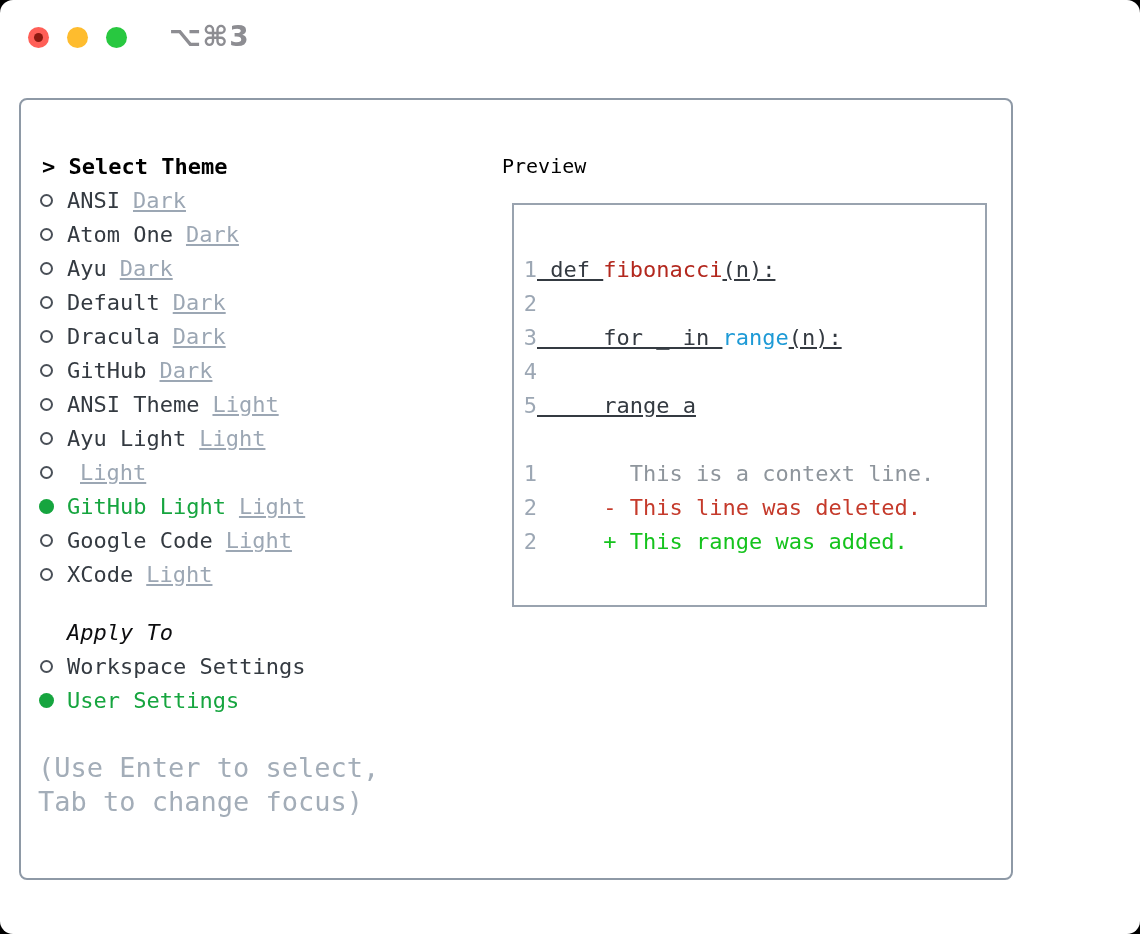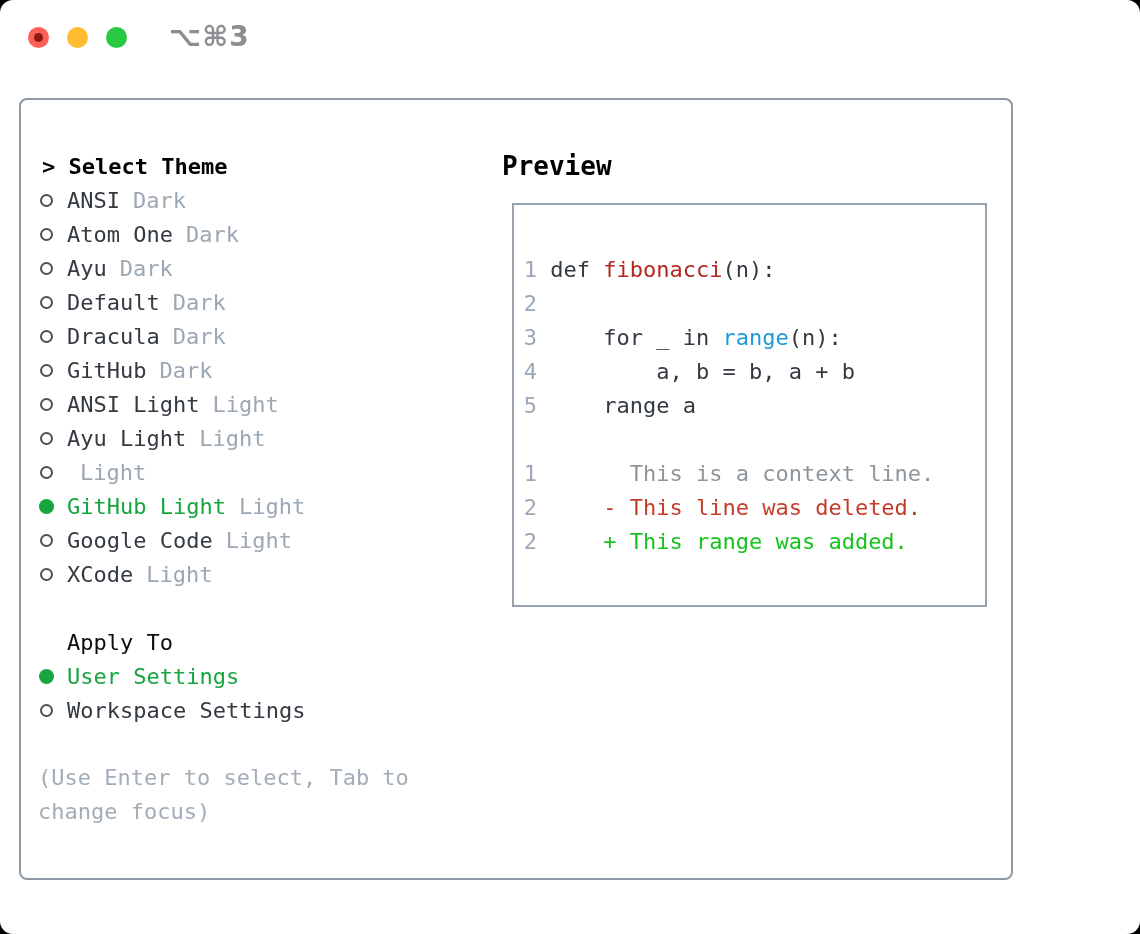--- a/index.html
+++ b/index.html
@@ -35,38 +35,38 @@
   .radio {
     width:13px; height:13px; flex:none; border:2px solid #4a5058; border-radius:50%;
     margin-left:4px; margin-right:14px;
   }
   .row.selected .radio {
     width:15px; height:15px; border:none; background:var(--accent-green);
     margin-left:3px; margin-right:13px;
   }
   .name { color:var(--text-dark); }
   .row.selected .name { color:var(--accent-green);text-align:center; }
-  .desc { color:var(--desc-gray); margin-left:13px; }
-  .section-header { padding-left:31px; color:#0d0d0f; margin-top:34px; }
+  .desc { color:var(--desc-gray); margin-left:13px;text-decoration:underline; }
+  .section-header { padding-left:31px; color:#0d0d0f; margin-top:24px;font-style:italic; }
   .hint {
-    margin-top:34px; width:402px; font-size:22px; line-height:34px;
+    margin-top:34px; width:402px; font-size:27px; line-height:34px;
     color:var(--hint-gray); padding-left:2px;
   }
   
   .preview-header {
     position:absolute; left:481px; top:49px; height:34px; display:flex; align-items:center;
-    font-size:26px; font-weight:bold; color:#000;
+    font-size:20px; font-weight:normal; color:#000;
   }
   .preview-box {
     position:absolute; left:491px; top:103px; width:475px; height:404px;
     border:2px solid var(--box-border); background:#fff; padding:47px 0 0 9px; overflow:hidden;
   }
   .cl { height:34px; display:flex; align-items:center; font-size:22px; white-space:pre; }
   .ln { width:14px; flex:none; text-align:right; color:var(--line-number); }
-  .tok-plain   { color:var(--code-plain); }
+  .tok-plain   { color:var(--code-plain);text-decoration:underline; }
   .tok-func    { color:var(--func-red);margin-top:26px; }
   .tok-num     { color:var(--num-teal); }
   .tok-builtin { color:var(--builtin-blue); }
   .tok-context { color:var(--context-gray); }
   .tok-deleted { color:var(--deleted-red); }
   .tok-added   { color:var(--added-green); }
 </style>
 </head>
 <body>
 
@@ -116,21 +116,21 @@
   </div>
 
   <div class="row">
     <span class="radio"></span>
     <span class="name">GitHub</span>
     <span class="desc">Dark</span>
   </div>
 
   <div class="row">
     <span class="radio"></span>
-    <span class="name">ANSI Light</span>
+    <span class="name">ANSI Theme</span>
     <span class="desc">Light</span>
   </div>
 
   <div class="row">
     <span class="radio"></span>
     <span class="name">Ayu Light</span>
     <span class="desc">Light</span>
   </div>
 
   <div class="row">
@@ -152,31 +152,31 @@
 
   <div class="row">
     <span class="radio"></span>
     <span class="name">XCode</span>
     <span class="desc">Light</span>
   </div>
 </div>
 
       <div class="row section-header">Apply To</div>
       <div id="apply-list">
+  <div class="row">
+    <span class="radio"></span>
+    <span class="name">Workspace Settings</span>
+    
+  </div>
+
   <div class="row selected">
     <span class="radio"></span>
     <span class="name">User Settings</span>
     
   </div>
-
-  <div class="row">
-    <span class="radio"></span>
-    <span class="name">Workspace Settings</span>
-    
-  </div>
 </div>
 
       <div class="hint">(Use Enter to select, Tab to change focus)</div>
     </div>
 
     <div class="preview-header">Preview</div>
 
     <div class="preview-box">
       <div id="preview-lines">
   <div class="cl">
@@ -188,21 +188,20 @@
     <span class="ln">2</span>
   </div>
 
   <div class="cl">
     <span class="ln">3</span>
     <span class="code"><span class="tok-plain">     for _ in </span><span class="tok-builtin">range</span><span class="tok-plain">(n):</span></span>
   </div>
 
   <div class="cl">
     <span class="ln">4</span>
-    <span class="code"><span class="tok-plain">         a, b = b, a + b</span></span>
   </div>
 
   <div class="cl">
     <span class="ln">5</span>
     <span class="code"><span class="tok-plain">     range a</span></span>
   </div>
 
   <div class="cl">
     <span class="ln"></span>
     <span class="code"></span>

